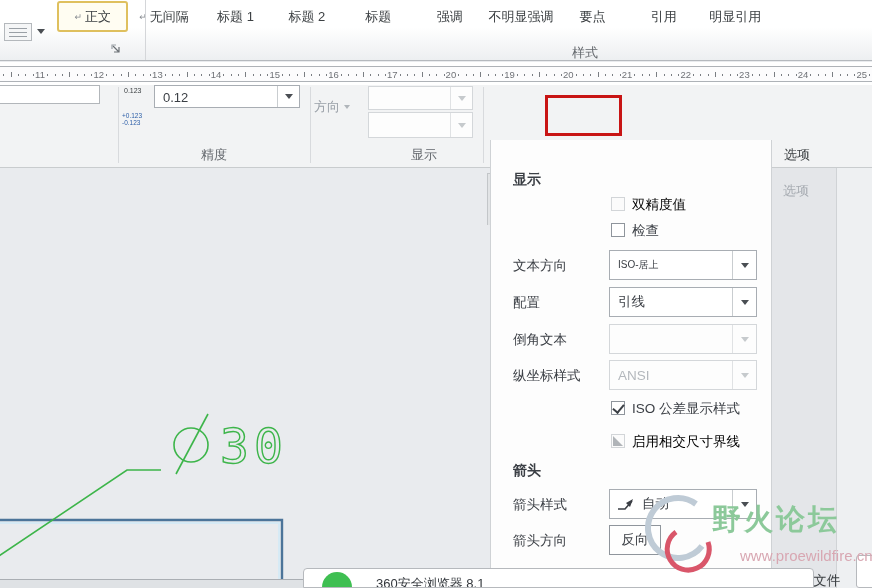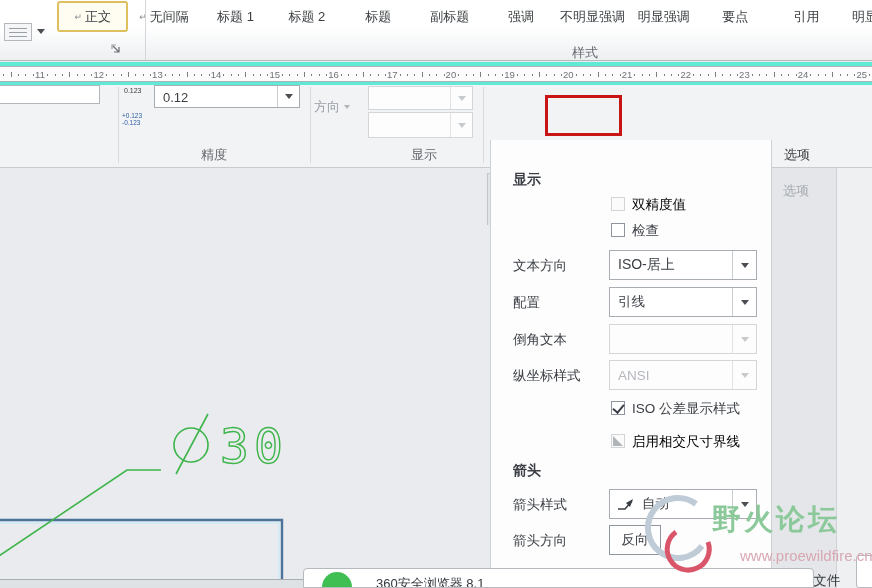--- a/index.html
+++ b/index.html
@@ -22,21 +22,21 @@
   .mini-iconbox { position:absolute; left:4px; top:23px; width:28px; height:18px;
     background:#f5f6f7; border:1px solid #b4b8bc; }
   .mini-iconbox i { position:absolute; left:4px; right:4px; height:1px; background:#9aa0a6; }
   .tri { width:0; height:0; border-left:4px solid transparent; border-right:4px solid transparent;
     border-top:5px solid #4a4e53; }
   .tri.small { border-left-width:3px; border-right-width:3px; border-top-width:4px; }
   .tri.gray { border-top-color:#b0b5ba; }
   .vline { position:absolute; width:1px; background:#d4d6d9; }
 
   
-  .ruler-zone { left:0; top:62px; width:872px; height:23px; background:#5eead4; z-index:4;text-decoration:underline; }
+  .ruler-zone { left:0; top:62px; width:872px; height:23px; background:#ffffff; z-index:4;text-decoration:underline; }
   .ruler { position:absolute; left:0; top:4px; width:872px; height:16px; background:#fcfcfd;
     border-top:1px solid #aeb2b7; border-bottom:1px solid #aeb2b7; }
   .rnum { position:absolute; top:2px; font-size:9.5px; color:#6f7277; transform:translateX(-50%); }
   .rtick { position:absolute; background:#7a7e83; }
 
   
   .cad-ribbon { left:0; top:85px; width:872px; height:83px; background:#f2f3f4;
     border-bottom:1px solid #c9ccce; z-index:4; }
   .vdiv { position:absolute; width:1px; background:#d8dadd; }
   .dd { position:absolute; background:#fff; border:1px solid #a8adb3; }
@@ -121,30 +121,24 @@
         <div class="style-item">
           <span>标题 1</span>
         </div>
         <div class="style-item">
           <span>标题 2</span>
         </div>
         <div class="style-item">
           <span>标题</span>
         </div>
         <div class="style-item">
-          <span>副标题</span>
-        </div>
-        <div class="style-item">
           <span>强调</span>
         </div>
         <div class="style-item">
           <span>不明显强调</span>
-        </div>
-        <div class="style-item">
-          <span>明显强调</span>
         </div>
         <div class="style-item">
           <span>要点</span>
         </div>
         <div class="style-item">
           <span>引用</span>
         </div>
         <div class="style-item">
           <span>明显引用</span>
         </div>
@@ -353,21 +347,21 @@
     <div class="phead" style="top:31px;">显示</div>
 
     <span class="cb disabled" style="left:120px; top:57px;"></span>
     <span class="pl dis" style="left:141px; top:56px;">双精度值</span>
 
     <span class="cb" style="left:120px; top:83px;"></span>
     <span class="pl" style="left:141px; top:82px;">检查</span>
 
     <span class="pl" style="left:22px; top:117px;">文本方向</span>
     <div class="dd p-dd" style="top:110px;">
-      <span class="val" style="font-size:14px;">ISO-居上</span>
+      <span class="val" style="font-size:10px;">ISO-居上</span>
       <span class="btn" style="width:24px;">
           <span class="tri"></span>
         </span>
     </div>
 
     <span class="pl" style="left:22px; top:154px;">配置</span>
     <div class="dd p-dd" style="top:147px;">
       <span class="val" style="font-size:13.5px;">引线</span>
       <span class="btn" style="width:24px;">
           <span class="tri"></span>

